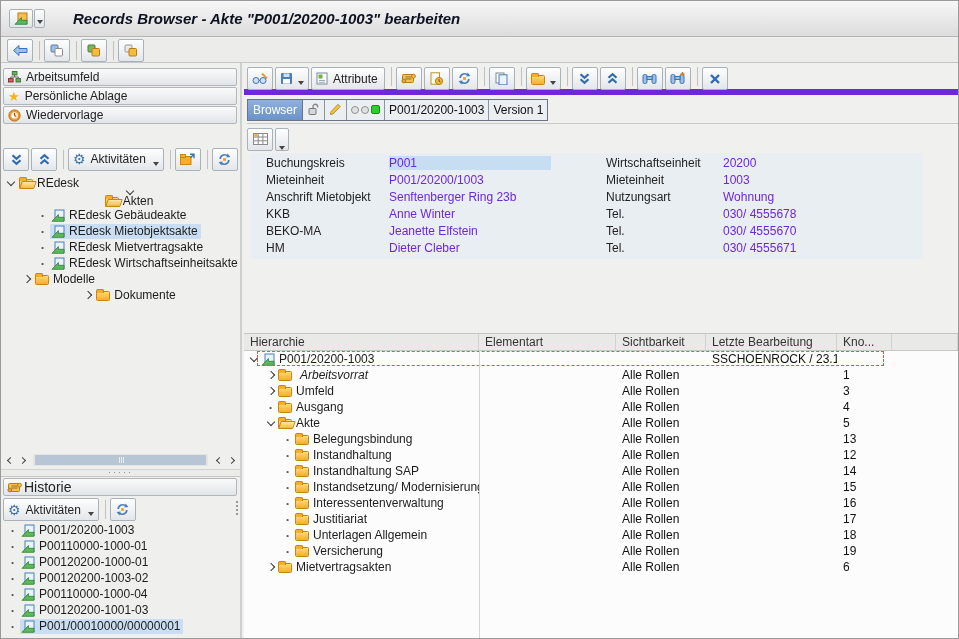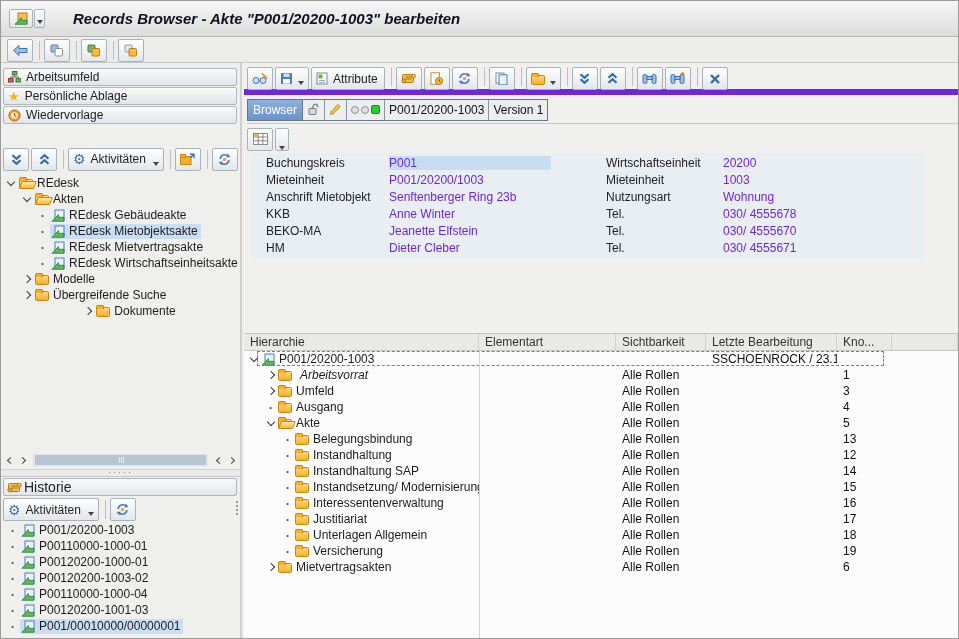--- a/index.html
+++ b/index.html
@@ -247,21 +247,21 @@
           <span class="exp">
             <span class="chev open"></span>
           </span>
           <span class="row-core">
             <span class="ic">
               <span class="ic-folder open"></span>
             </span>
             <span class="tree-label">REdesk</span>
           </span>
         </div>
-        <div class="tree-row" style="padding-left: 19px;">
+        <div class="tree-row" style="padding-left: 19px; flex-direction: column;">
           <span class="exp">
             <span class="chev open"></span>
           </span>
           <span class="row-core">
             <span class="ic">
               <span class="ic-folder open"></span>
             </span>
             <span class="tree-label">Akten</span>
           </span>
         </div>
@@ -315,31 +315,20 @@
         </div>
         <div class="tree-row" style="padding-left: 19px;">
           <span class="exp">
             <span class="chev closed"></span>
           </span>
           <span class="row-core">
             <span class="ic">
               <span class="ic-folder"></span>
             </span>
             <span class="tree-label">Modelle</span>
-          </span>
-        </div>
-        <div class="tree-row" style="padding-left: 19px;">
-          <span class="exp">
-            <span class="chev closed"></span>
-          </span>
-          <span class="row-core">
-            <span class="ic">
-              <span class="ic-folder"></span>
-            </span>
-            <span class="tree-label">Übergreifende Suche</span>
           </span>
         </div>
         <div class="tree-row" style="padding-left: 19px; justify-content: center;">
           <span class="exp">
             <span class="chev closed"></span>
           </span>
           <span class="row-core">
             <span class="ic">
               <span class="ic-folder"></span>
             </span>

